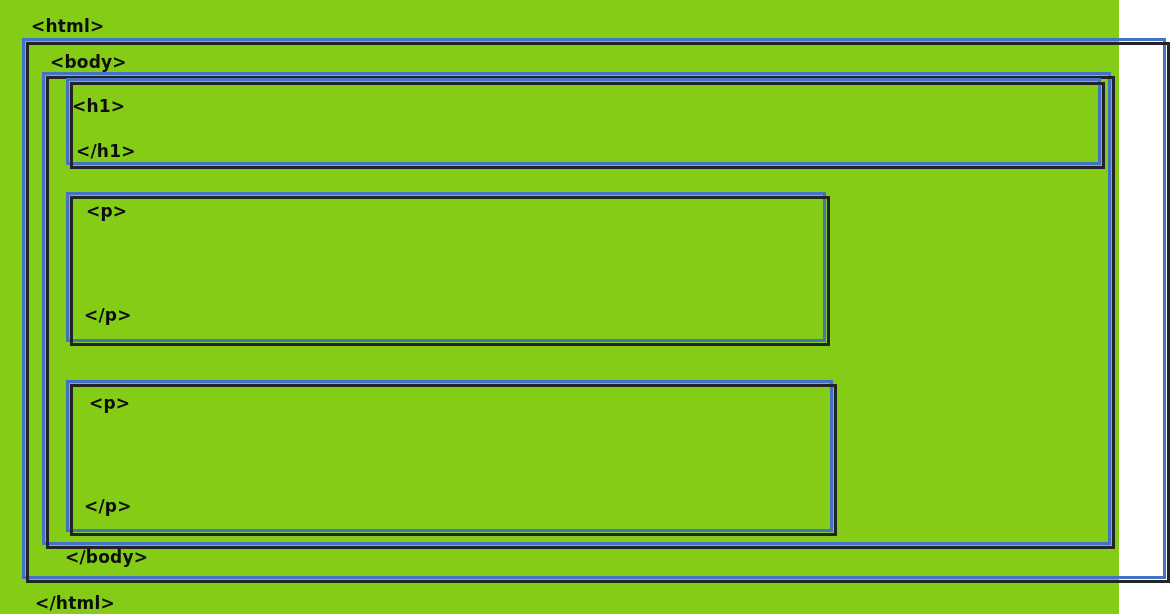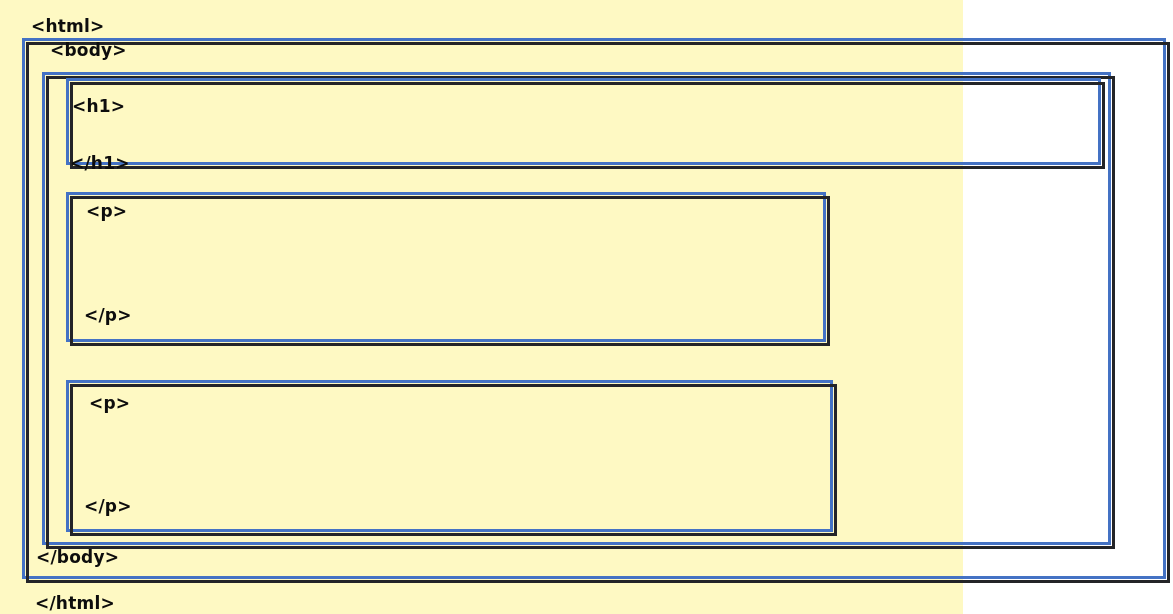--- a/index.html
+++ b/index.html
@@ -8,23 +8,23 @@
   }
   body {
     width: 1173px;
     height: 614px;
     overflow: hidden;
     font-family: "DejaVu Sans", sans-serif;
   }
 
   #stage {
     position: relative;
-    width: 963px;
+    width: 1119px;
     height: 614px;
-    background: #fef9c3;
+    background: #84cc16;
     text-decoration: underline;
   }
 
   
   .box {
     position: absolute;
     box-sizing: border-box;
     border: 3px solid #4472c4;
     background: transparent;
   }
@@ -52,28 +52,28 @@
   }
 
   
   #box-html  { left: 22px;  top: 38px;  width: 1144px; height: 541px; }
   #box-body  { left: 42px;  top: 72px;  width: 1069px; height: 473px; }
   #box-h1    { left: 66px;  top: 78px;  width: 1035px; height: 87px;  }
   #box-p1    { left: 66px;  top: 192px; width: 760px;  height: 150px; }
   #box-p2    { left: 66px;  top: 380px; width: 767px;  height: 152px; }
 
   #tag-html-open   { left: 31px; top: 18px;  }
-  #tag-body-open   { left: 50px; top: 42px;  }
+  #tag-body-open   { left: 50px; top: 54px;  }
   #tag-h1-open     { left: 72px; top: 98px;  }
-  #tag-h1-close    { left: 70px; top: 155px; }
+  #tag-h1-close    { left: 70px; top: 143px; padding-left: 6px; }
   #tag-p1-open     { left: 86px; top: 203px; }
   #tag-p1-close    { left: 84px; top: 307px; }
   #tag-p2-open     { left: 89px; top: 395px; }
   #tag-p2-close    { left: 84px; top: 498px; }
-  #tag-body-close  { left: 36px; top: 549px; text-align: right; }
+  #tag-body-close  { left: 65px; top: 549px; text-align: right; }
   #tag-html-close  { left: 35px; top: 595px; }
 </style>
 </head>
 <body>
 
 <div id="stage">
 
   <div class="box" id="box-html"></div>
   <div class="tag" id="tag-html-open">&lt;html&gt;</div>
   <div class="tag" id="tag-html-close">&lt;/html&gt;</div>

